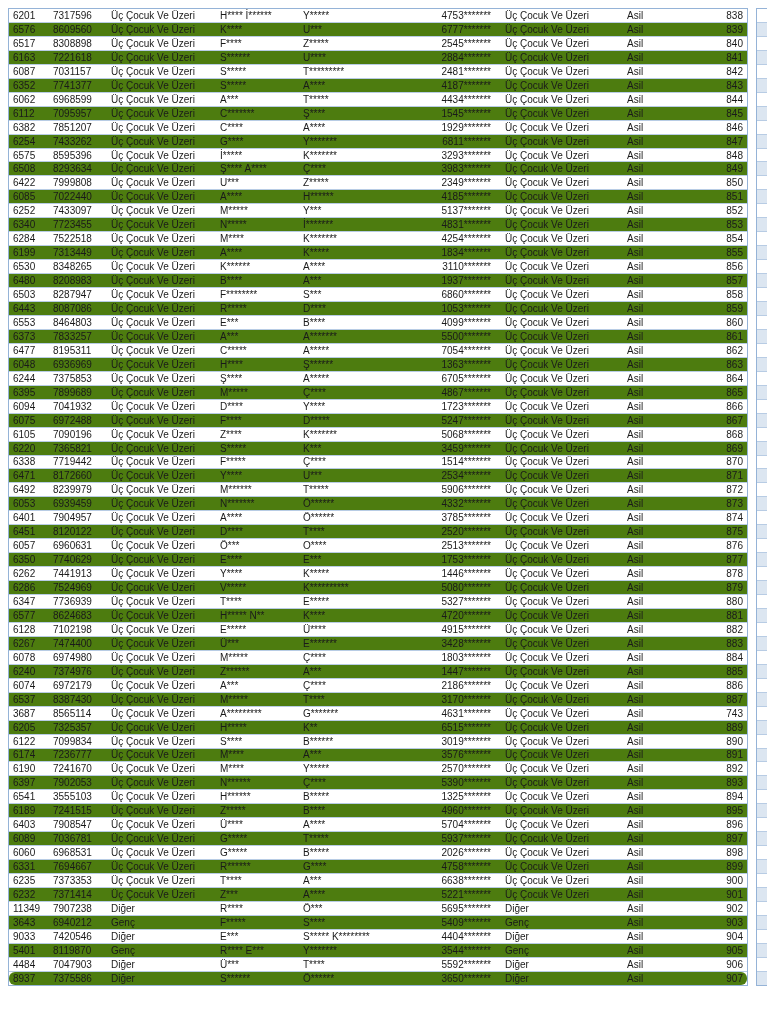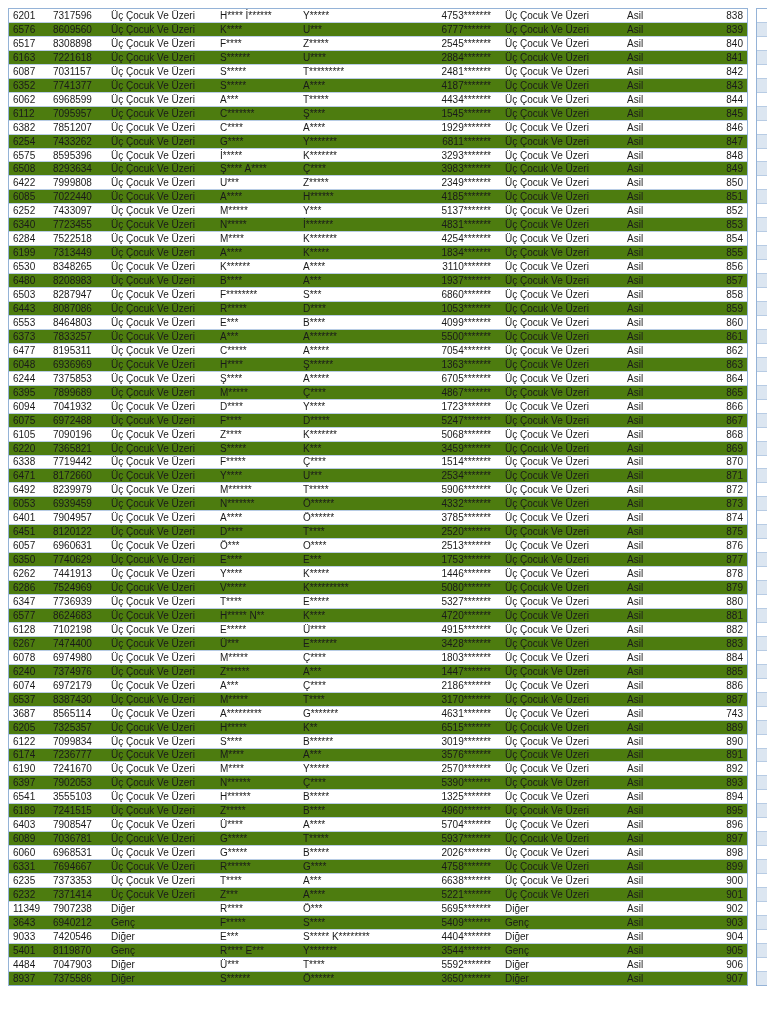--- a/index.html
+++ b/index.html
@@ -29,21 +29,21 @@
     flex-direction: column;
     background: #ffffff;
   }
   .trow {
     position: relative;
     flex: 1 1 auto;
     border-bottom: 1px solid #b8cce4;
     box-sizing: border-box;
     overflow: hidden;
   }
-  .trow:last-child { border-bottom: none; }
+  .trow:last-child { border-bottom: none; border-radius: 6px; }
   .trow.alt { background: #4d7c0f; text-align: right; }
   .cell {
     position: absolute;
     top: 0;
     bottom: 0;
     display: flex;
     align-items: center;
     white-space: nowrap;
     overflow: hidden;
   }

